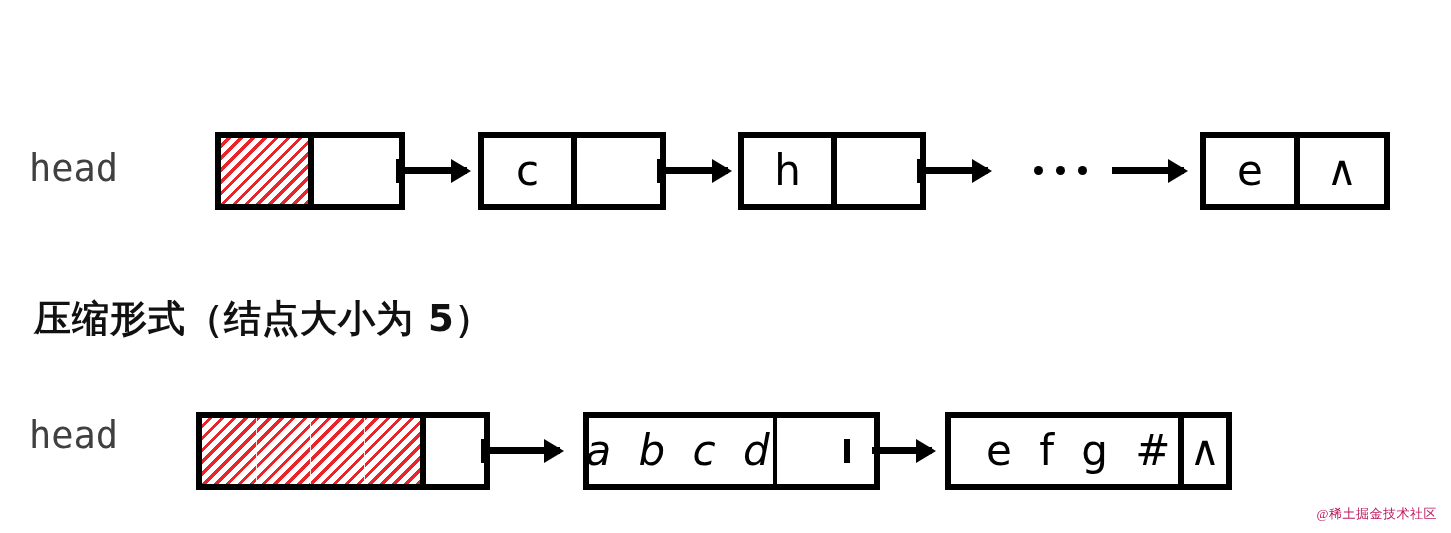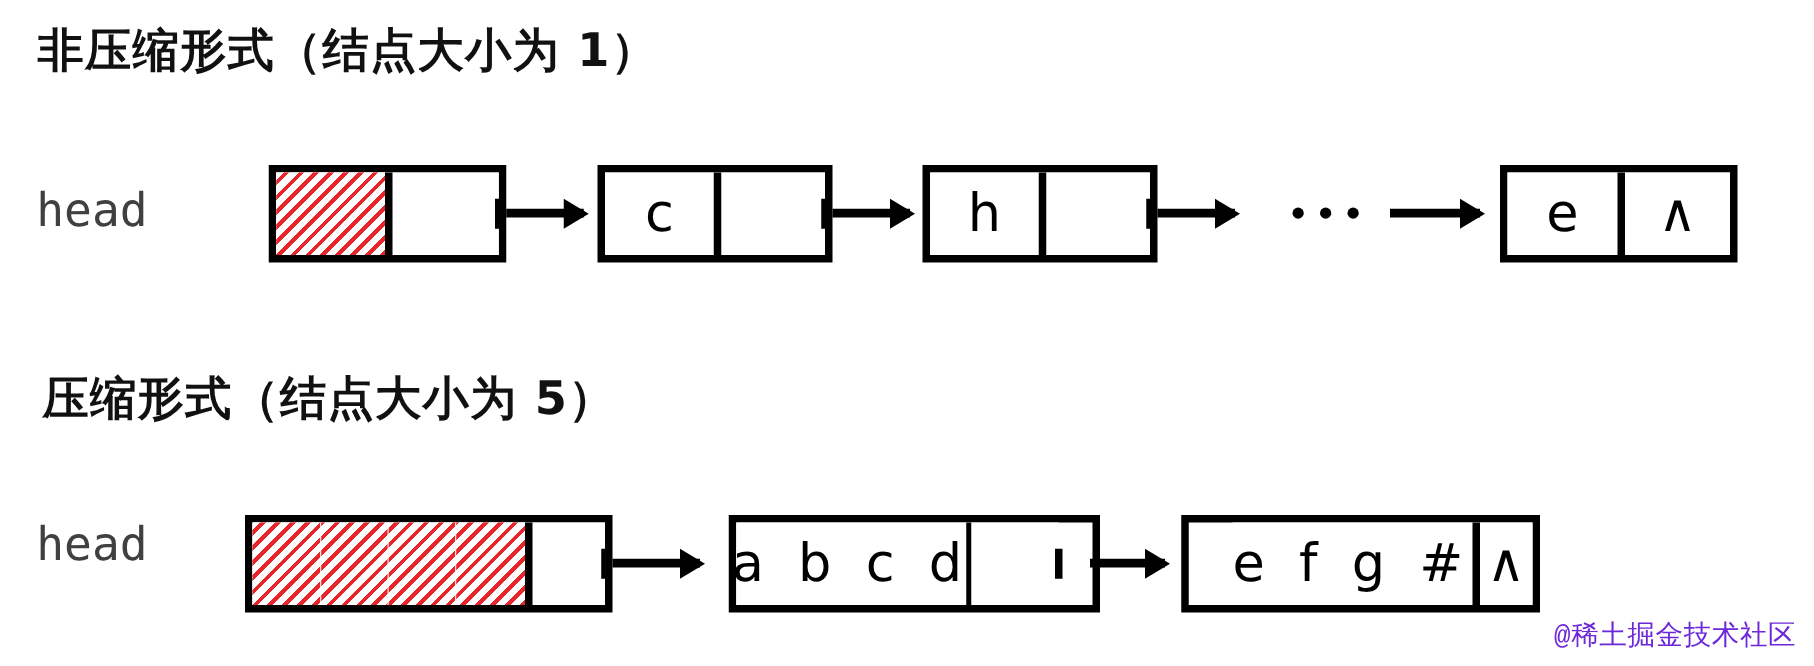--- a/index.html
+++ b/index.html
@@ -139,33 +139,32 @@
     height: 9px;
     border-radius: 50%;
     background: #000000;
   }
 
   
   .watermark {
     position: absolute;
     right: 14px;
     bottom: 10px;
-    font-family: Liberation Mono, monospace;
-    font-size: 22px;
-    color: #6d28d9;
+    font-family: Liberation Serif, serif;
+    font-size: 13px;
+    color: #be185d;
     letter-spacing: 0.5px;
     white-space: nowrap;
   }
 </style>
 </head>
 <body>
 
 <div class="canvas">
 
-  <div class="section-title" id="title-1">非压缩形式（结点大小为 1）</div>
 
   <div class="head-label" id="head-label-1">head</div>
 
   <div class="node" style="left:215px; top:132px; width:190px; height:78px;">
     <div class="cell hatch" style="width:90px;"></div>
     <div class="cell" style="width:94px;">
       <span class="ptr-tick"></span>
     </div>
   </div>
   <div class="arrow" style="left:405px; top:167px; width:62px;"></div>
@@ -217,21 +216,21 @@
       <span class="hatch-sep" style="left:108px;"></span>
       <span class="hatch-sep" style="left:162px;"></span>
     </div>
     <div class="cell" style="width:64px;">
       <span class="ptr-tick"></span>
     </div>
   </div>
   <div class="arrow" style="left:490px; top:447px; width:70px;"></div>
 
   <div class="node" style="left:583px; top:412px; width:297px; height:78px;">
-    <div class="cell thin-div" style="width:184px;">
+    <div class="cell thin-div" style="width:184px;font-style:italic;">
       <span class="cell-text small-gap">a b c d</span>
     </div>
     <div class="cell" style="width:74px;">
       <span class="ptr-tick"></span>
     </div>
   </div>
   <div class="arrow" style="left:872px; top:447px; width:60px;"></div>
 
   <div class="node" style="left:945px; top:412px; width:287px; height:78px;">
     <div class="cell" style="width:209px;margin-left:35px;">

